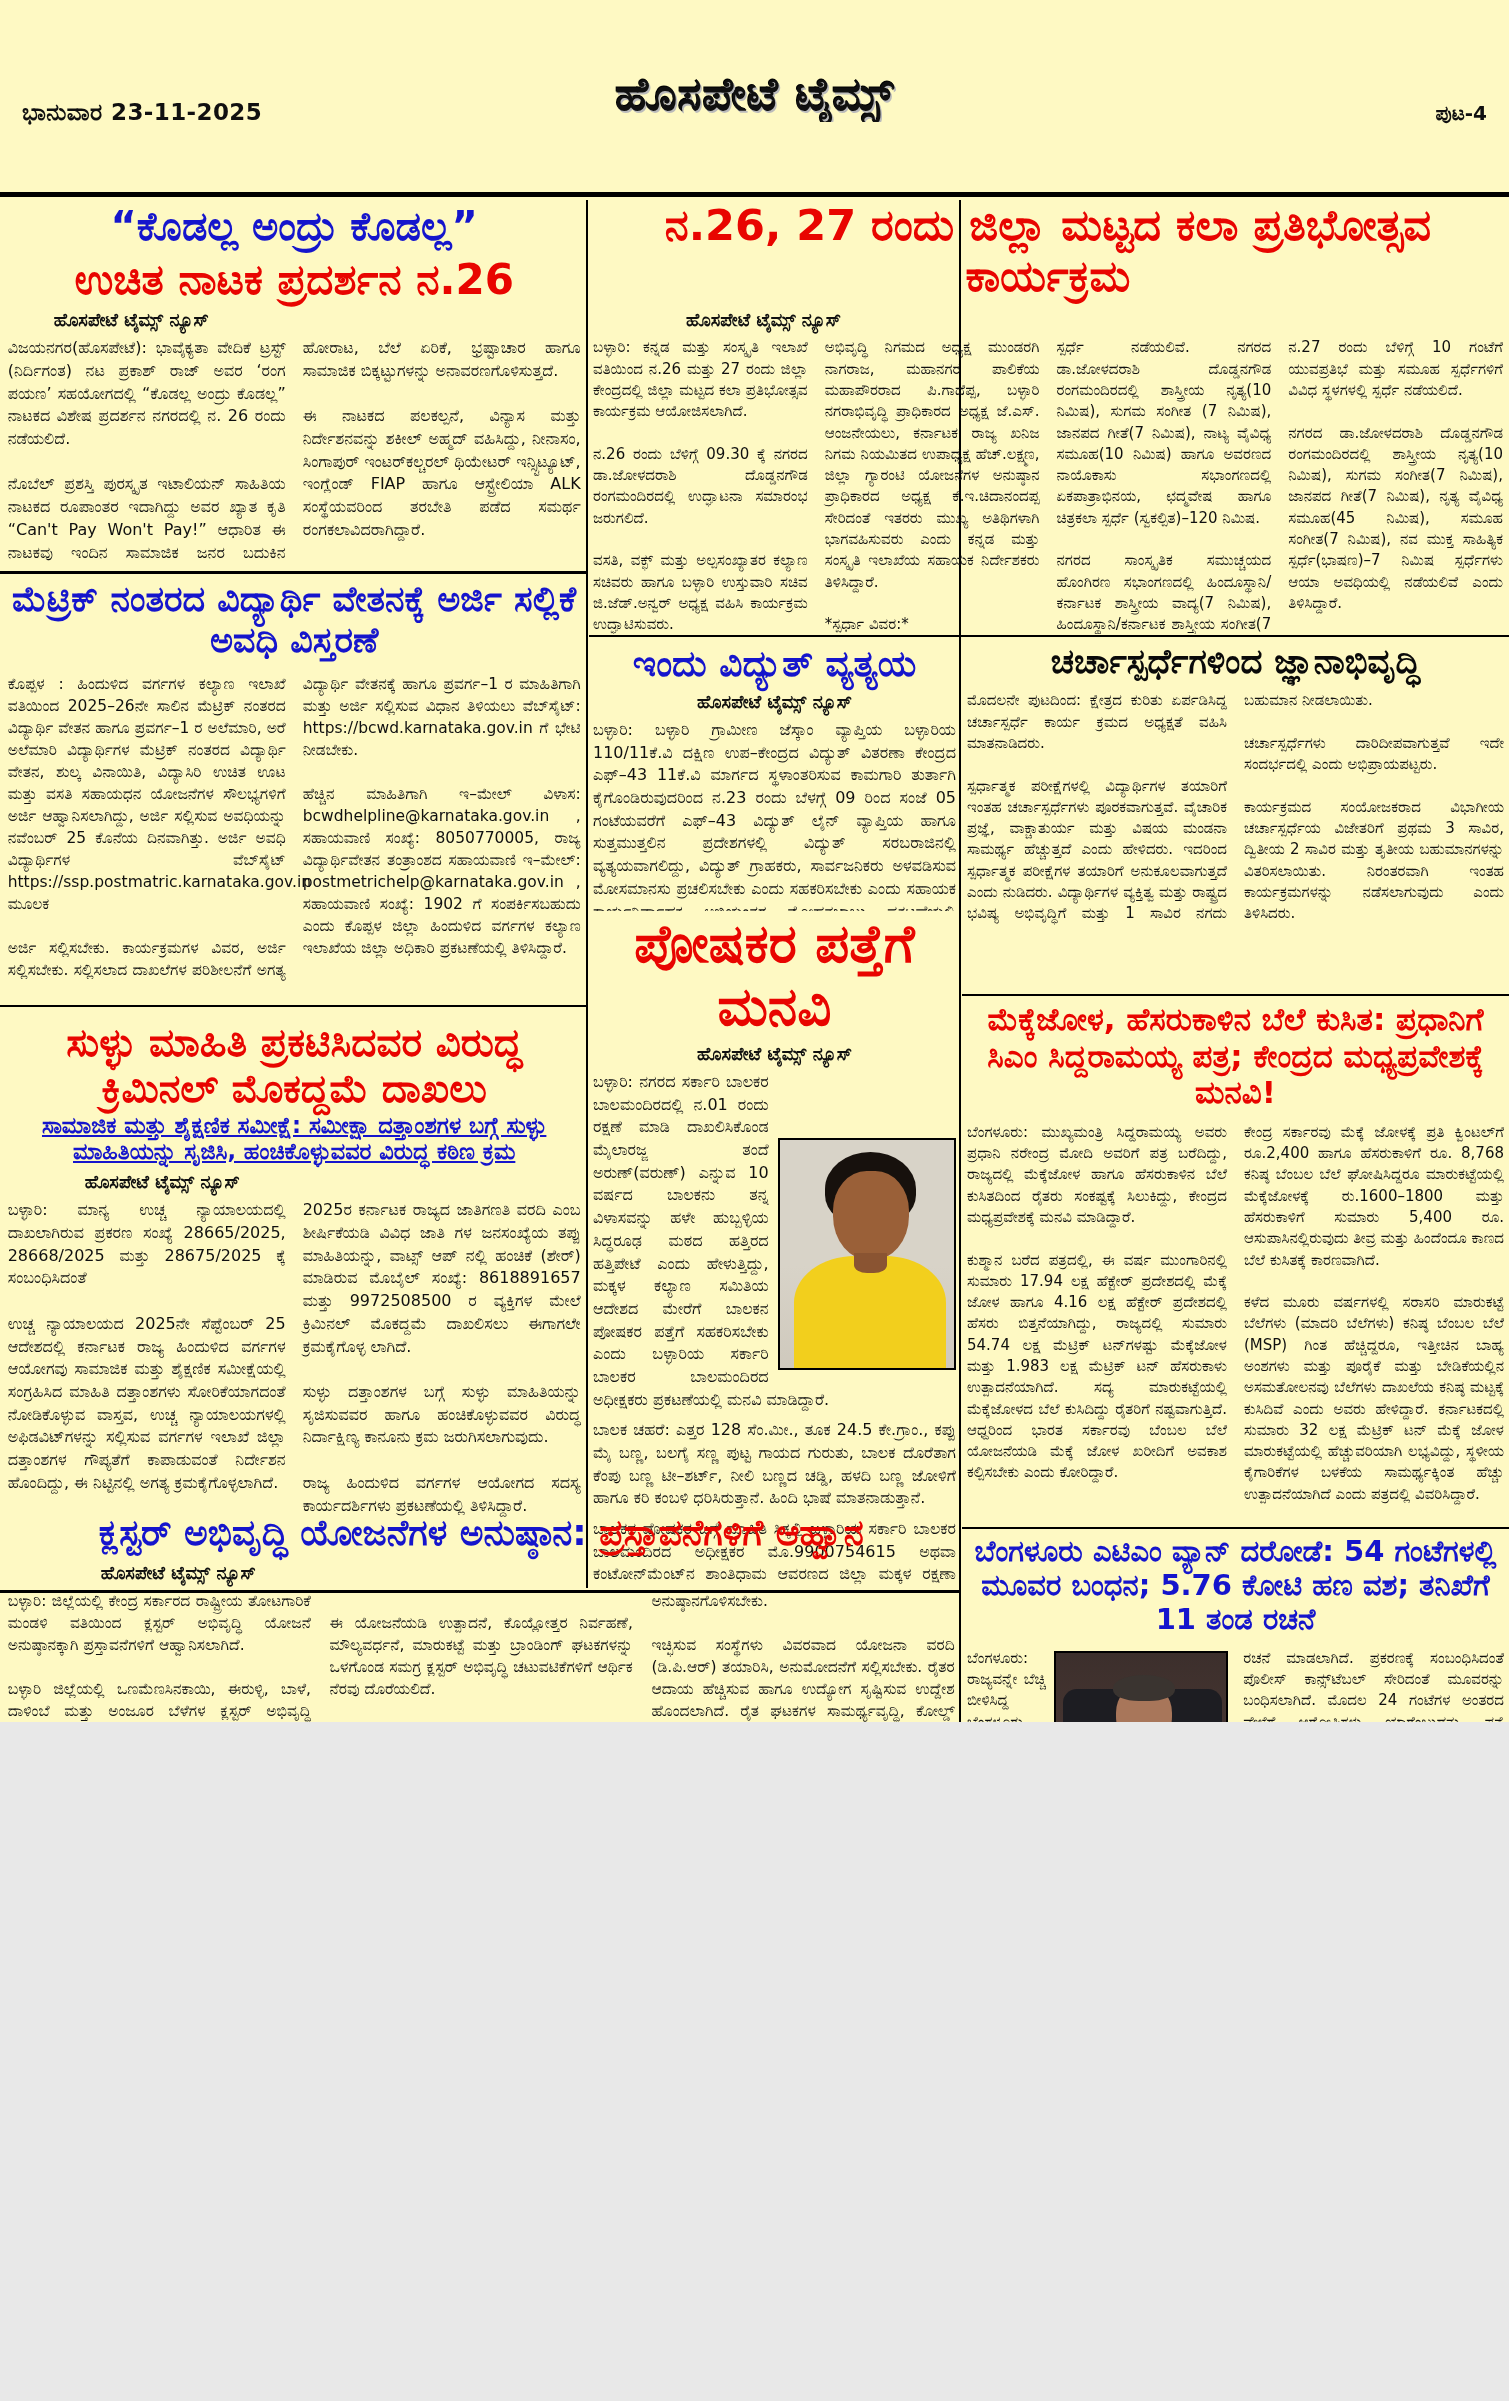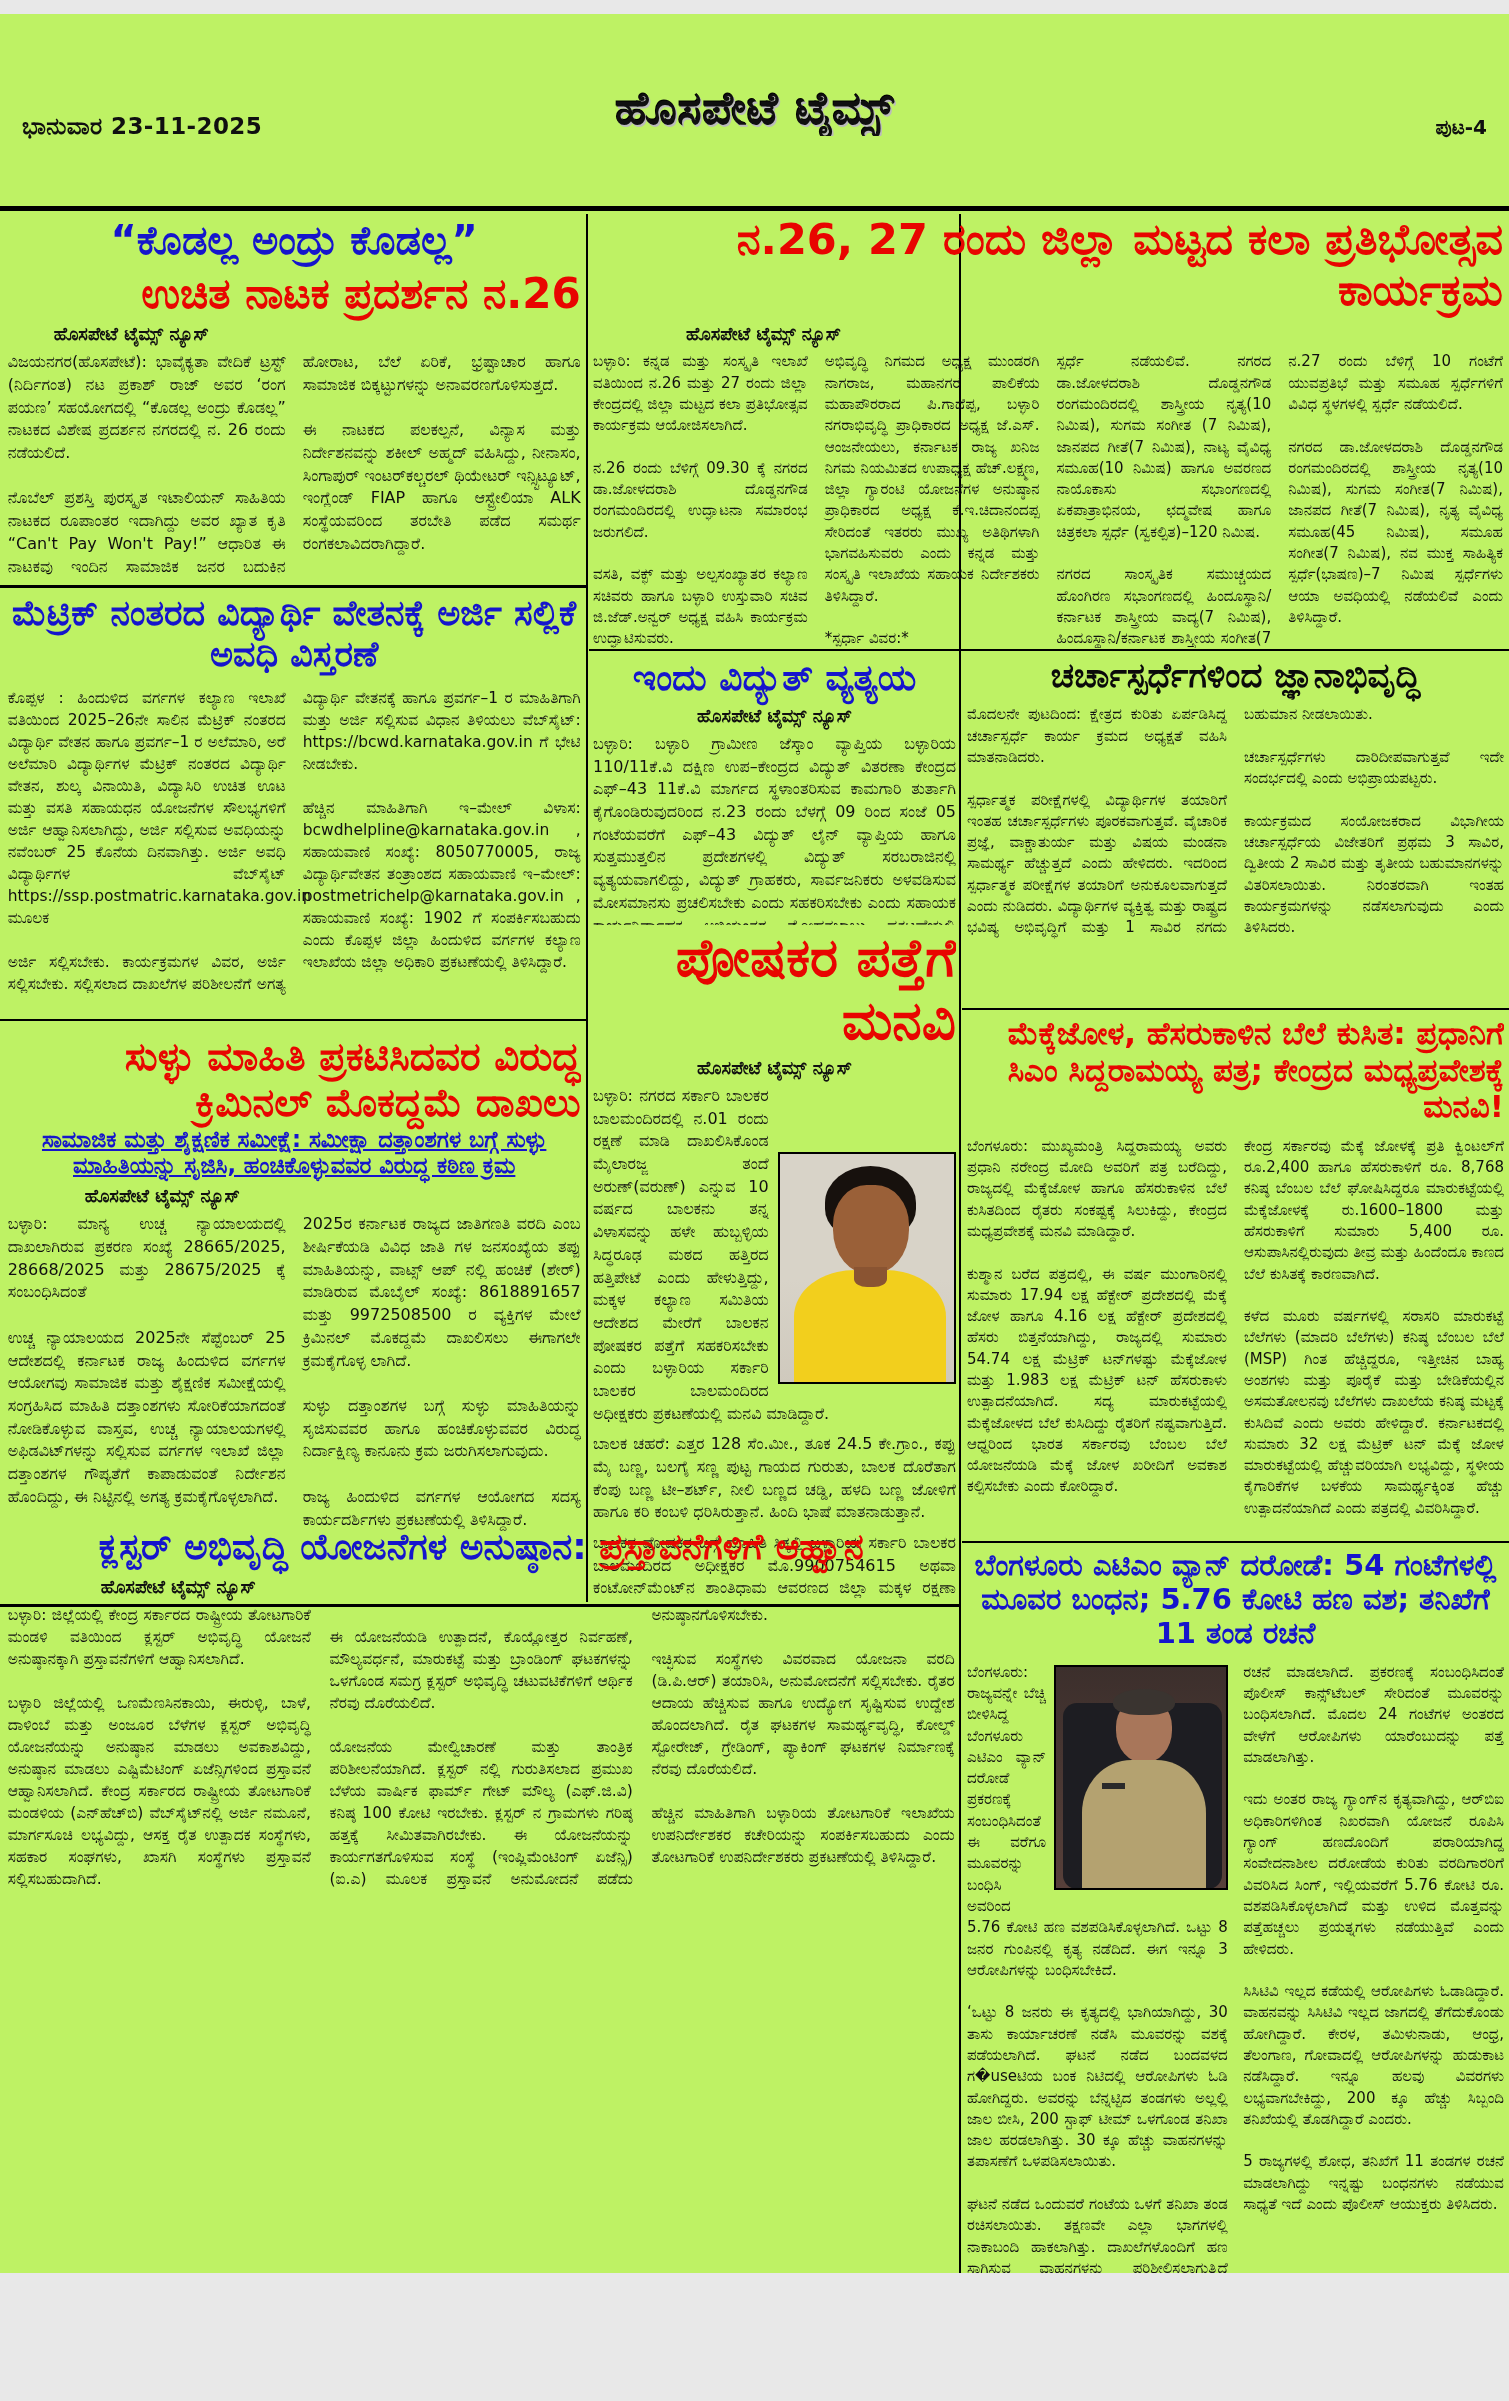--- a/index.html
+++ b/index.html
@@ -1,37 +1,37 @@
 <!DOCTYPE html>
 <html style="font-size:12.4px"><head>
 <meta charset="utf-8">
 <style>
   * { margin:0; padding:0; box-sizing:border-box; }
   html,body { background:#e8e8e8; }
   .sheet {
-    position:relative; width:1510px; height:2259px; margin:14px auto;
-    background:#bef264; color:#101010;
+    position:relative; width:1510px; height:1722px; margin:0 auto;
+    background:#fef9c3; color:#101010;
     font-family:"DejaVu Sans", sans-serif; overflow:hidden;
   }
   .abs { position:absolute; overflow:hidden; }
   
   .hdr-date { left:22px; top:99px; font-size:23px; font-weight:bold; letter-spacing:0.4px; }
   .hdr-mast { left:0; right:0; top:68px; text-align:center; font-size:45px; font-weight:bold;
               text-shadow:1.5px 1.5px 0 #bbb, -0.8px -0.8px 0 #000; letter-spacing:0.8px; }
   .hdr-page { right:23px; top:101px; font-size:20px; font-weight:bold; }
   .rule { position:absolute; background:#000; }
   
   .byline { text-align:center; font-weight:bold; font-size:18px; margin:4.6px 0 6.2px; }
   .bodytxt { font-size:16px; line-height:1.42; text-align:justify; white-space:pre-line; }
   .cols2 { columns:2; column-gap:17px; }
   .cols3 { columns:3; column-gap:18.6px; }
   .cols4 { columns:4; column-gap:17px; }
   .hl { font-weight:bold; text-align:center; line-height:1.18; }
   .blue { color:#1515cc; }
-  .red  { color:#e80500;text-align:right; }
+  .red  { color:#e80500; }
   .blk  { color:#0a0a0a; }
   .underl { text-decoration:underline; }
   
   .photo { border:2.3px solid #000; background:#cfc9bd; position:relative; overflow:hidden; }
   .ph-hair { position:absolute; background:#17110d; border-radius:50% 50% 42% 42%; }
   .ph-face { position:absolute; background:#9a6038; border-radius:46% 46% 52% 52%; }
   .ph-shirt { position:absolute; border-radius:40% 40% 0 0; }
   .ph-bg-dark { position:absolute; inset:0; background:linear-gradient(180deg,#3c2f2c,#57403a); }
   .ph-chair { position:absolute; background:#1d1d22; border-radius:14px; }
   

